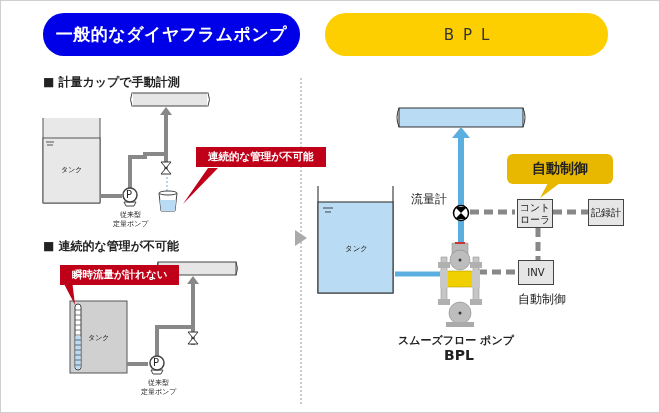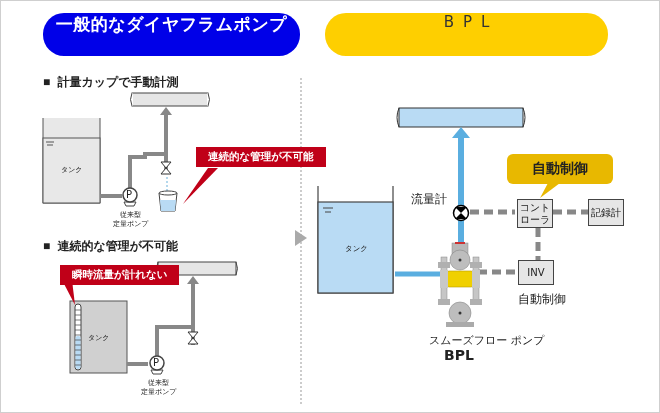--- a/index.html
+++ b/index.html
@@ -1,21 +1,21 @@
 <!DOCTYPE html>
 <html><head>
 <meta charset="utf-8">
 <style>
   html, body { margin:0; padding:0; background:#fff; }
   body { width:660px; height:413px; position:relative; overflow:hidden; font-family:"DejaVu Sans", sans-serif; }
   .frame { position:absolute; left:0; top:0; width:658px; height:411px; border:1px solid #cfcfcf; }
-  .pill { position:absolute; border-radius:21px; display:flex; justify-content:center; }
+  .pill { position:absolute; border-radius:21px; display:flex; align-items:center; justify-content:center; }
   .pill-left { left:43px; top:13px; width:257px; height:43px; background:#0000e8; color:#fff; font-size:17px; font-weight:bold; letter-spacing:0.5px; }
   .pill-right { left:325px; top:13px; width:283px; height:43px; background:#fecf00; color:#333; font-size:15px; letter-spacing:9px; padding-left:9px; box-sizing:border-box; }
-  .sec-title { position:absolute; font-size:12px; font-weight:bold; color:#222; white-space:nowrap;font-family:Liberation Mono, monospace; }
+  .sec-title { position:absolute; font-size:12px; font-weight:bold; color:#222; white-space:nowrap; }
   .txt { position:absolute; white-space:nowrap; color:#222; }
   .callout-red { position:absolute; background:#c00018; color:#fff; font-size:10.5px; font-weight:bold; padding:3px 12px; white-space:nowrap;margin-left:17px; }
   .callout-yellow { position:absolute; background:#e8b800; color:#222; font-size:14px; font-weight:bold; display:flex; align-items:center; justify-content:center; }
   .box { position:absolute; background:#e6e6e6; border:1.5px solid #444; font-size:10px; color:#222; display:flex; align-items:center; justify-content:center; text-align:right; line-height:1.15; box-sizing:border-box; }
   svg { position:absolute; left:0; top:0; }
 </style>
 </head>
 <body>
 
 <div class="frame"></div>
@@ -178,14 +178,14 @@
 <div class="callout-yellow" style="left:507px;top:154px;width:106px;height:30px;border-radius:6px;">自動制御</div>
 <div class="box" style="left:517px;top:199px;width:36px;height:29px;">
   <div>
       <div>コント</div>
       <div>ローラ</div>
     </div>
 </div>
 <div class="box" style="left:588px;top:199px;width:36px;height:27px;">記録計</div>
 <div class="box" style="left:518px;top:260px;width:36px;height:25px;">INV</div>
 <div class="txt" style="left:518px;top:291px;font-size:12px;">自動制御</div>
-<div class="txt" style="left:398px;top:333px;font-size:11px;font-weight:normal;margin-left:31px;">スムーズフロー ポンプ</div>
+<div class="txt" style="left:398px;top:333px;font-size:11px;font-weight:bold;">スムーズフロー ポンプ</div>
 <div class="txt" style="left:444px;top:347px;font-size:14px;font-weight:bold;">BPL</div>
 
 </body></html>

